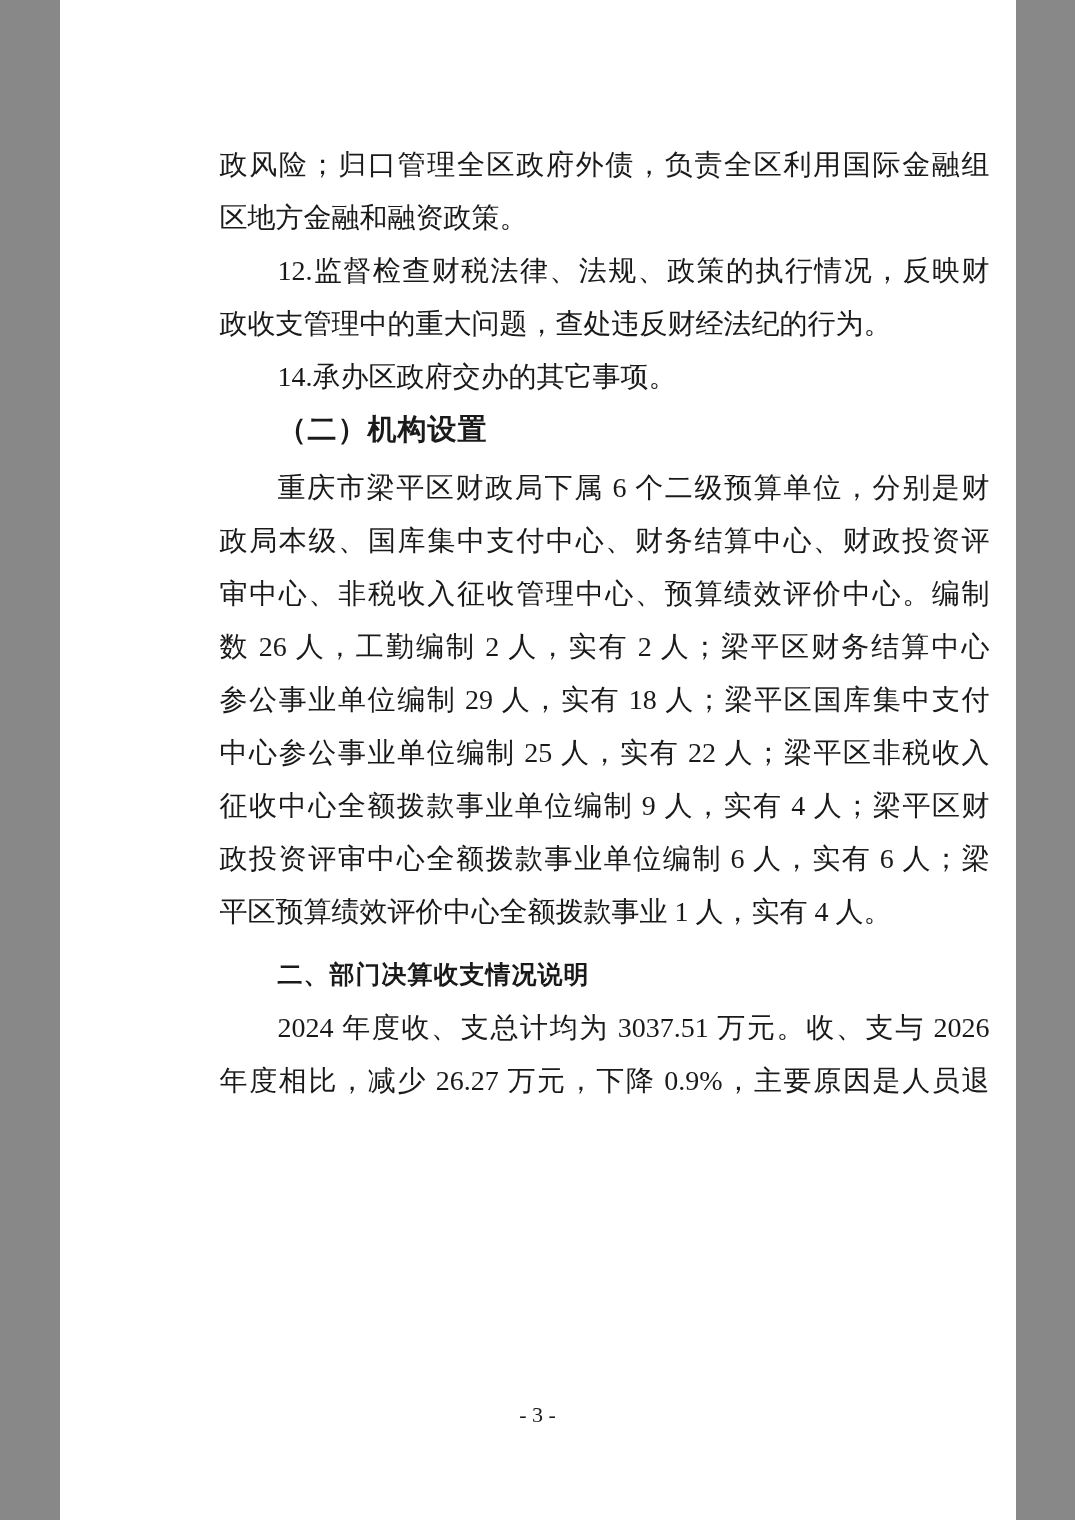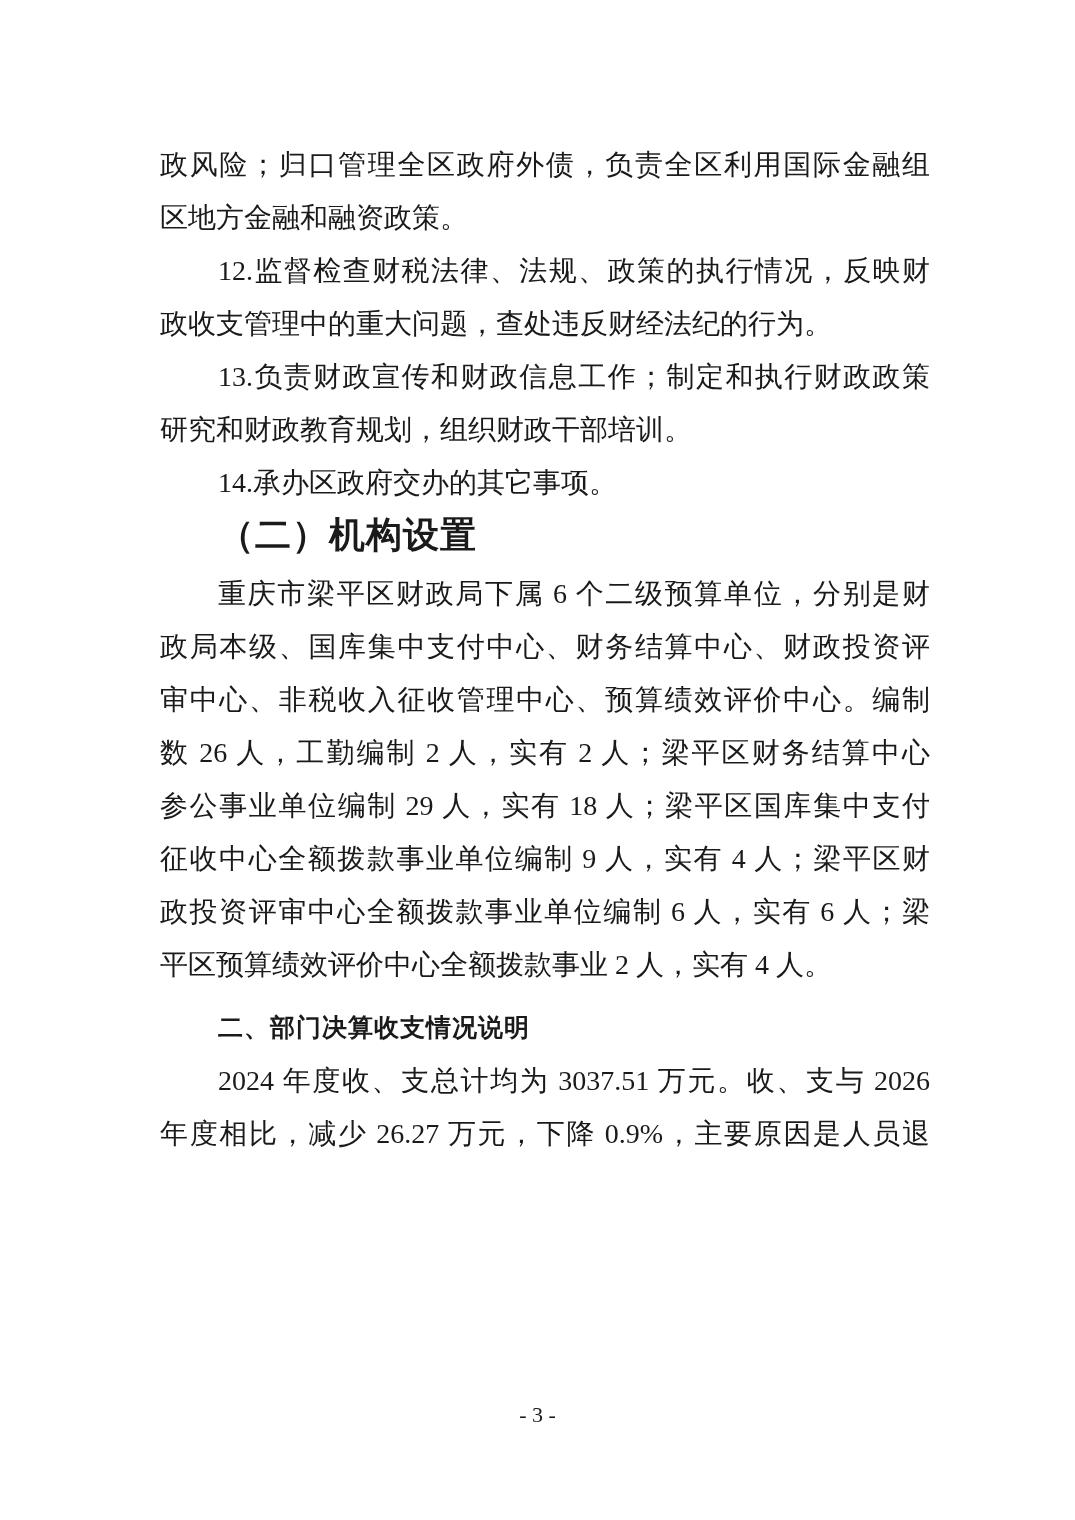--- a/index.html
+++ b/index.html
@@ -2,21 +2,21 @@
 <html><head>
 <meta charset="utf-8">
 <style>
   html, body {
     margin: 0;
     padding: 0;
     background: #888;
   }
   .page {
     position: relative;
-    width: 1075px;
+    width: 956px;
     height: 1520px;
     margin: 0 auto;
     background: #ffffff;
     overflow: hidden;
   }
   .content {
     position: absolute;
     left: 160px;
     top: 138px;
     width: 770px;
@@ -48,21 +48,21 @@
   }
   .para-hei-heading .tline {
     font-family: "Liberation Sans", "DejaVu Sans", sans-serif;
     font-weight: 700;
     font-size: 25px;
     letter-spacing: 1px;
   }
   
   .para-kai-heading .tline {
     font-weight: 600;
-    font-size: 36px;
+    font-size: 29px;
     letter-spacing: 1px;
   }
   
   .para-kai-heading + .para-body {
     margin-top: 5px;
   }
   .page-number {
     position: absolute;
     left: 0;
     top: 1398px;
@@ -81,38 +81,35 @@
   <div class="content">
       <div class="para para-body">
         <div class="tline just">政风险；归口管理全区政府外债，负责全区利用国际金融组</div>
         <div class="tline">区地方金融和融资政策。</div>
       </div>
       <div class="para para-body">
         <div class="tline indent just">12.监督检查财税法律、法规、政策的执行情况，反映财</div>
         <div class="tline">政收支管理中的重大问题，查处违反财经法纪的行为。</div>
       </div>
       <div class="para para-body">
-        <div class="tline indent just">13.负责财政宣传和财政信息工作；制定和执行财政政策</div>
-        <div class="tline">研究和财政教育规划，组织财政干部培训。</div>
-      </div>
-      <div class="para para-body">
         <div class="tline indent">14.承办区政府交办的其它事项。</div>
       </div>
       <div class="para para-kai-heading">
         <div class="tline indent">（二）机构设置</div>
       </div>
       <div class="para para-body">
         <div class="tline indent just">重庆市梁平区财政局下属 6 个二级预算单位，分别是财</div>
         <div class="tline just">政局本级、国库集中支付中心、财务结算中心、财政投资评</div>
         <div class="tline just">审中心、非税收入征收管理中心、预算绩效评价中心。编制</div>
         <div class="tline just">数 26 人，工勤编制 2 人，实有 2 人；梁平区财务结算中心</div>
         <div class="tline just">参公事业单位编制 29 人，实有 18 人；梁平区国库集中支付</div>
+        <div class="tline just">中心参公事业单位编制 25 人，实有 22 人；梁平区非税收入</div>
         <div class="tline just">征收中心全额拨款事业单位编制 9 人，实有 4 人；梁平区财</div>
         <div class="tline just">政投资评审中心全额拨款事业单位编制 6 人，实有 6 人；梁</div>
-        <div class="tline">平区预算绩效评价中心全额拨款事业 2 人，实有 4 人。</div>
+        <div class="tline">平区预算绩效评价中心全额拨款事业 1 人，实有 4 人。</div>
       </div>
       <div class="para para-hei-heading">
         <div class="tline indent">二、部门决算收支情况说明</div>
       </div>
       <div class="para para-body">
         <div class="tline indent just">2024 年度收、支总计均为 3037.51 万元。收、支与 2026</div>
         <div class="tline just">年度相比，减少 26.27 万元，下降 0.9%，主要原因是人员退</div>
       </div>
     </div>
   <div class="page-number">- 3 -</div>

